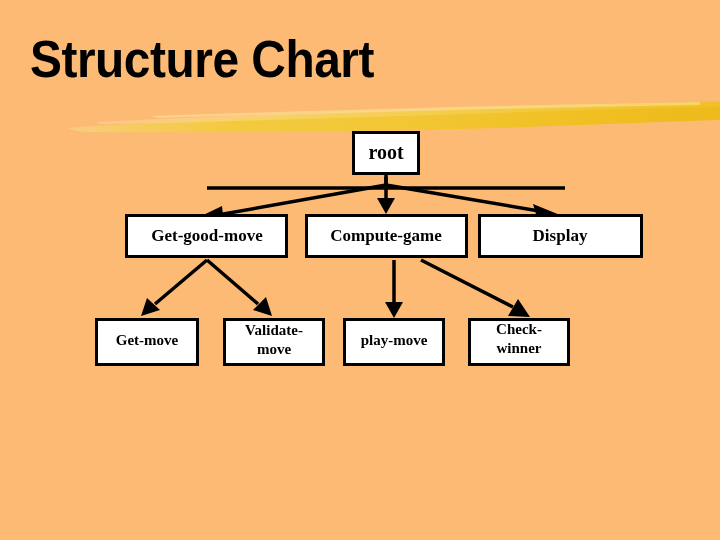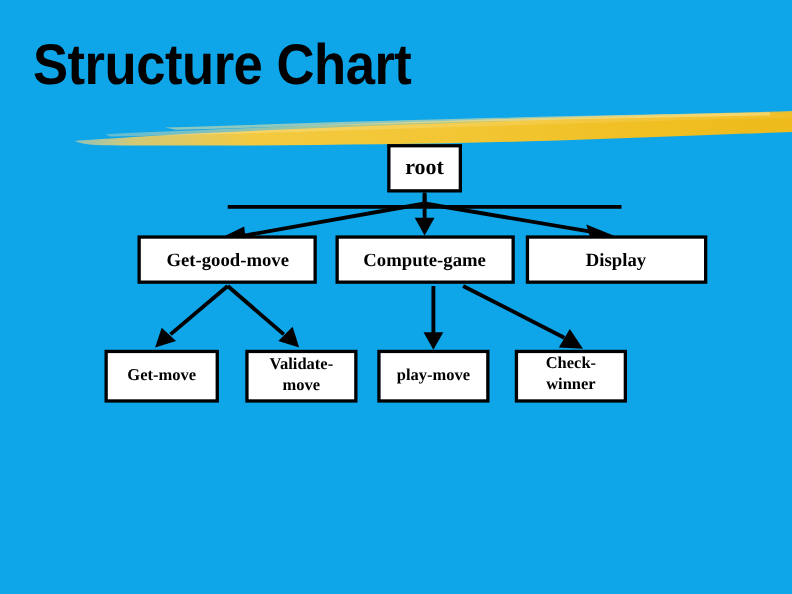--- a/index.html
+++ b/index.html
@@ -12,21 +12,21 @@
     height: 540px;
     position: relative;
     overflow: hidden;
     font-family: "Liberation Serif", serif;
   }
   #slide {
     position: absolute;
     left: 0; top: 0;
     width: 720px;
     height: 540px;
-    background: #0ea5e9;
+    background: #fdba74;
   }
   #title {
     position: absolute;
     left: 30px;
     top: 30px;
     font-family: "Liberation Sans", sans-serif;
     font-weight: bold;
     font-size: 52px;
     line-height: 58px;
     letter-spacing: -0.5px;

